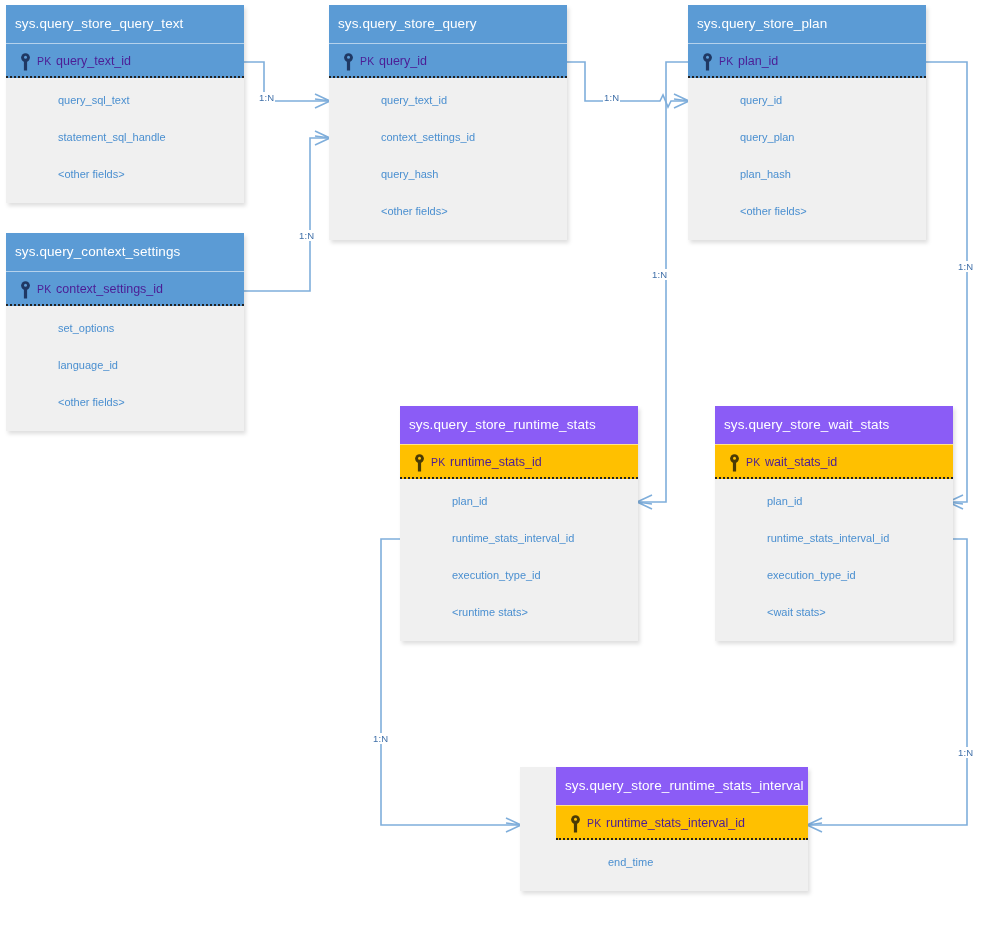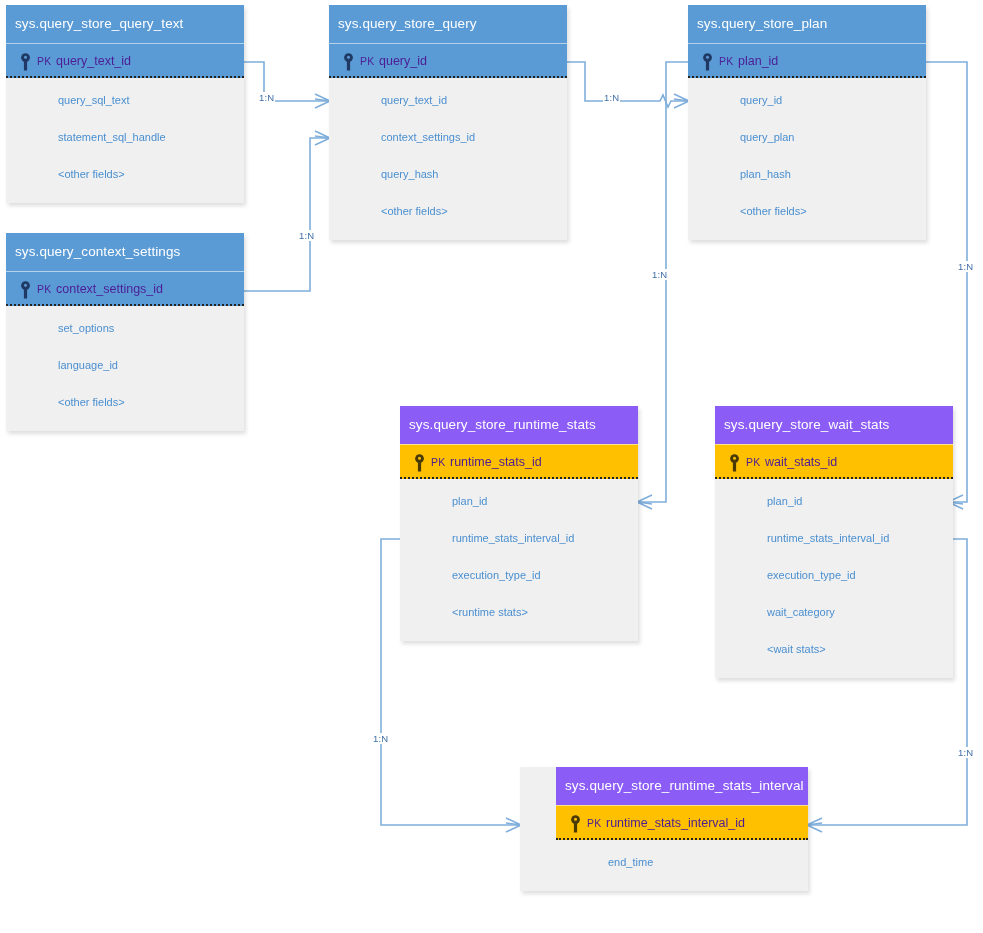--- a/index.html
+++ b/index.html
@@ -271,21 +271,20 @@
         <circle cx="5.5" cy="4.2" r="1.5" fill="#FFC000"></circle>
         <rect x="3.9" y="7.5" width="3.2" height="10" fill="#4A3B05"></rect>
       </svg>
       <span class="pk-label">PK</span>
       <span class="pk-name">wait_stats_id</span>
     </div>
     <div class="ent-body">
       <div class="ent-field">plan_id</div>
       <div class="ent-field">runtime_stats_interval_id</div>
       <div class="ent-field">execution_type_id</div>
-      <div class="ent-field">wait_category</div>
       <div class="ent-field">&lt;wait stats&gt;</div>
     </div>
   </div>
 
   <div class="entity orange" style="left:520px; top:767px; width:288px;padding-left:36px;">
     <div class="ent-title">sys.query_store_runtime_stats_interval</div>
     <div class="ent-pk">
       <svg class="key-icon" viewBox="0 0 11 18">
         <circle cx="5.5" cy="4.6" r="4.4" fill="#4A3B05"></circle>
         <circle cx="5.5" cy="4.2" r="1.5" fill="#FFC000"></circle>

